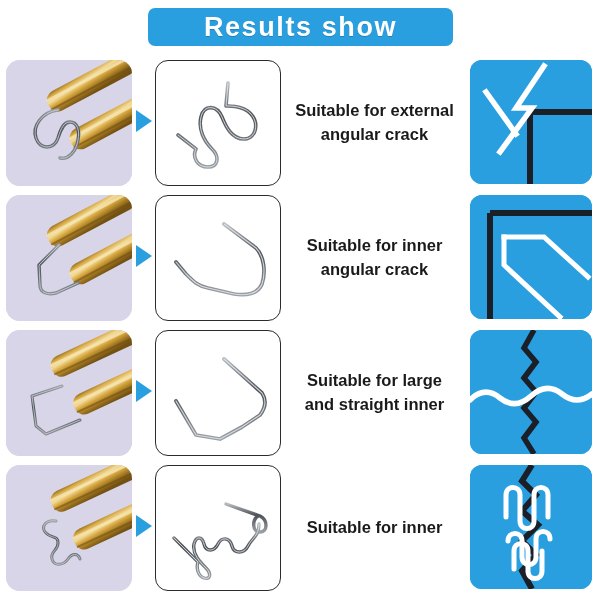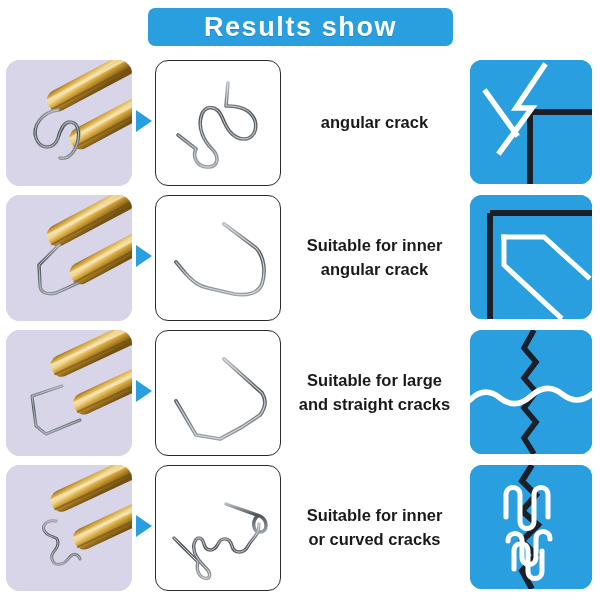--- a/index.html
+++ b/index.html
@@ -173,20 +173,21 @@
                  C42,68 48,80 56,88 C64,96 62,106 52,106
                  C41,106 36,96 40,88 L22,74" fill="none" stroke="url(#wireA)" stroke-width="3.6" stroke-linecap="round" stroke-linejoin="round"></path>
         <path d="M72,22 L70,45 C70,45 86,44 94,52 C104,62 100,78 88,78
                  C76,78 70,66 66,56 C61,44 48,43 45,56
                  C42,68 48,80 56,88 C64,96 62,106 52,106
                  C41,106 36,96 40,88 L22,74" fill="none" stroke="#e6e9eb" stroke-width="1" stroke-linecap="round" stroke-linejoin="round" opacity="0.85"></path>
       </svg>
     </div>
 
     <div class="caption-cell">
+      <div class="caption-line">Suitable for external</div>
       <div class="caption-line">angular crack</div>
     </div>
 
     <div class="blue-cell">
       <svg viewBox="0 0 122 124" xmlns="http://www.w3.org/2000/svg">
         <rect width="122" height="124" fill="#2a9fe0"></rect>
 
         <path d="M60,52 L122,52" stroke="#1b1f28" stroke-width="6" fill="none"></path>
         <path d="M60,52 L60,124" stroke="#1b1f28" stroke-width="6" fill="none"></path>
 
@@ -281,21 +282,21 @@
       <svg viewBox="0 0 123 123" xmlns="http://www.w3.org/2000/svg">
         <path d="M68,28 L106,62 C110,68 110,76 104,84
                  L86,96 L64,108 L40,104 L20,70" fill="none" stroke="url(#wireA)" stroke-width="3.8" stroke-linecap="round" stroke-linejoin="round"></path>
         <path d="M68,28 L106,62 C110,68 110,76 104,84
                  L86,96 L64,108 L40,104 L20,70" fill="none" stroke="#e6e9eb" stroke-width="1.1" stroke-linecap="round" stroke-linejoin="round" opacity="0.85"></path>
       </svg>
     </div>
 
     <div class="caption-cell">
       <div class="caption-line">Suitable for large</div>
-      <div class="caption-line">and straight cracks</div>
+      <div class="caption-line">and straight inner</div>
     </div>
 
     <div class="blue-cell">
       <svg viewBox="0 0 122 124" xmlns="http://www.w3.org/2000/svg">
         <rect width="122" height="124" fill="#2a9fe0"></rect>
 
         <path d="M64,0 L54,18 L66,32 L54,48 L66,62 L54,78 L66,92 L54,108 L64,124" stroke="#1b1f28" stroke-width="5.5" fill="none" stroke-linejoin="miter" stroke-linecap="butt"></path>
 
         <path d="M0,70 C10,60 20,60 30,68 C40,76 50,76 61,66
                  C72,56 82,56 92,64 C102,72 112,72 122,64" stroke="#ffffff" stroke-width="5.5" fill="none" stroke-linecap="round"></path>
@@ -345,21 +346,20 @@
         <path d="M103,58 C103,70 96,72 92,80 C88,88 78,88 76,80
                  C74,72 66,70 62,78 C58,86 50,86 48,78
                  C46,70 40,70 38,78 C36,88 44,96 50,102
                  C56,108 54,114 48,112 C42,110 40,102 42,96
                  L18,72" fill="none" stroke="#e6e9eb" stroke-width="1" stroke-linecap="round" stroke-linejoin="round" opacity="0.85"></path>
       </svg>
     </div>
 
     <div class="caption-cell">
       <div class="caption-line">Suitable for inner</div>
-      <div class="caption-line">or curved cracks</div>
     </div>
 
     <div class="blue-cell">
       <svg viewBox="0 0 122 124" xmlns="http://www.w3.org/2000/svg">
         <rect width="122" height="124" fill="#2a9fe0"></rect>
 
         <path d="M62,0 L52,16 L66,30 L52,46 L68,60 L52,76 L66,90 L52,106 L62,124" stroke="#1b1f28" stroke-width="6" fill="none" stroke-linejoin="miter" stroke-linecap="butt"></path>
 
         <g stroke="#ffffff" stroke-width="5" fill="none" stroke-linecap="round" stroke-linejoin="round">
           <path d="M36,52 L36,30 C36,20 50,20 50,30 L50,56 C50,66 64,66 64,56 L64,30 C64,20 78,20 78,30 L78,52"></path>

